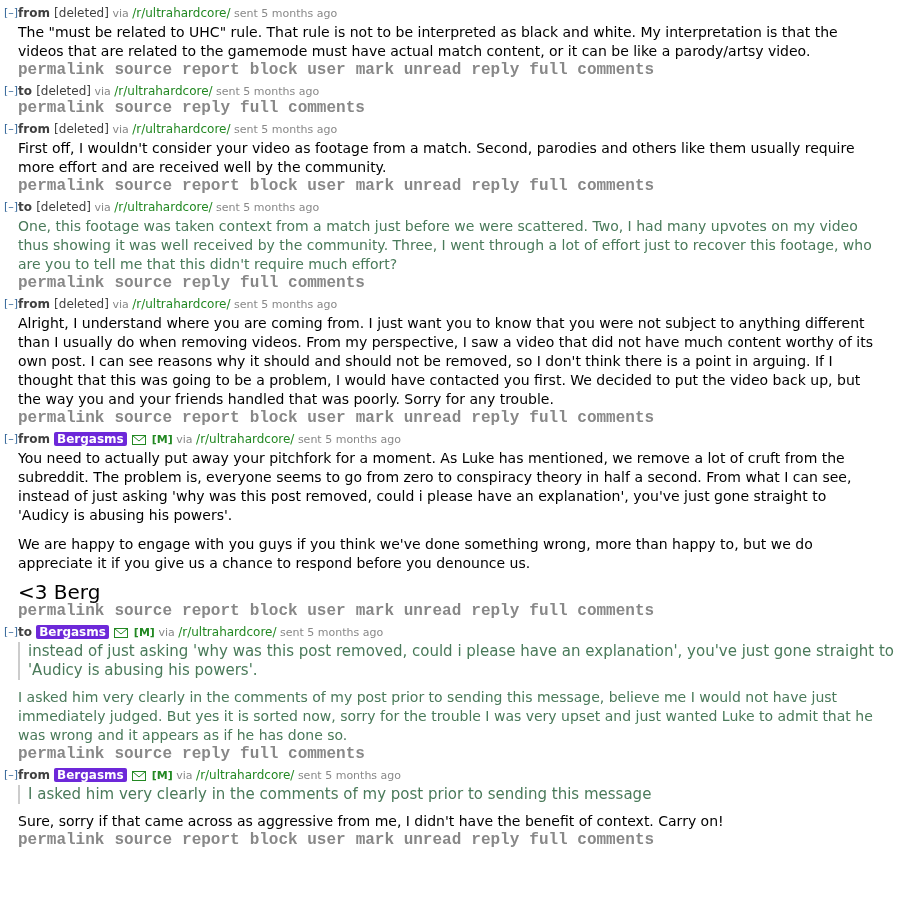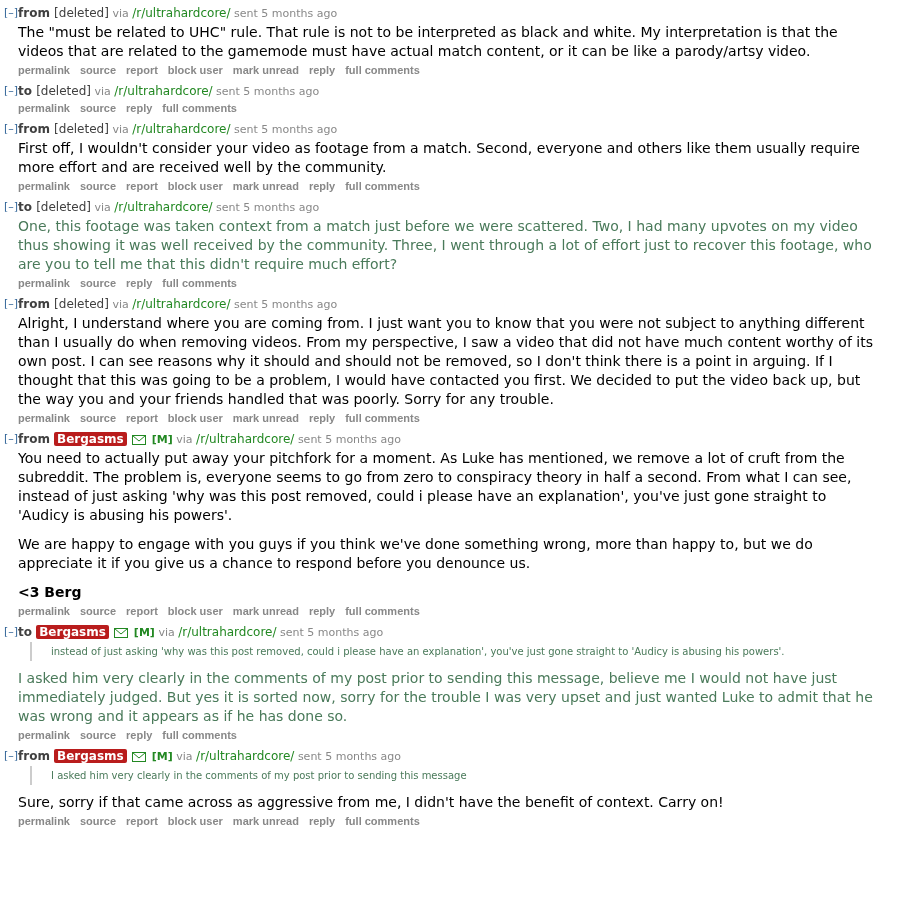--- a/index.html
+++ b/index.html
@@ -55,21 +55,21 @@
     color: #369;
     font-size: 12px;
     font-weight: bold;
     text-decoration: none;
   }
   .tagline .author.deleted {
     color: #404040;
     font-weight: normal;
   }
   .tagline .author.mod {
-    background: #b91c1c;
+    background: #6d28d9;
     color: #ffffff;
     padding: 0 3px;
     border-radius: 2px;
     font-size: 12px;
     font-weight: bold;
   }
   .tagline .modtag {
     color: #228822;
     font-weight: bold;
     font-size: 11px;
@@ -107,40 +107,40 @@
   }
   .body p {
     margin: 0 0 10px 0;
   }
   .body p:last-child { margin-bottom: 0; }
   .body.reply-color {
     color: #4a7a5a;
   }
   .quote {
     border-left: 2px solid #cccccc;
-    padding-left: 19px;
-    margin: 2px 0 8px 12px;
+    padding-left: 8px;
+    margin: 2px 0 8px 0;
     color: #4a7a5a;
-    font-size: 10px;
+    font-size: 15px;
     line-height: 19px;
   }
   .buttons {
     font-size: 11px;
     margin-top: 2px;
     line-height: 14px;
   }
   .buttons a {
     color: #888888;
     font-weight: bold;
     text-decoration: none;
     margin-right: 10px;
-    font-size: 11px;
-    font-family: Liberation Sans, sans-serif;
-  }
-  .sig { font-size: 14px; line-height: 19px; font-weight: bold; }
+    font-size: 16px;
+    font-family: Liberation Mono, monospace;
+  }
+  .sig { font-size: 20px; line-height: 19px; }
 </style>
 </head>
 <body>
 
 <div class="page">
     <div class="msg incoming">
       <div class="msg-inner">
         <a class="collapse">[–]</a>
         <div class="tagline"><span class="dir">from </span><a class="author deleted">[deleted]</a> <span class="via">via </span><a class="subreddit">/r/ultrahardcore/</a> <span class="when">sent 5 months ago</span></div>
         <div class="body">
@@ -154,21 +154,21 @@
         <a class="collapse">[–]</a>
         <div class="tagline"><span class="dir">to </span><a class="author deleted">[deleted]</a> <span class="via">via </span><a class="subreddit">/r/ultrahardcore/</a> <span class="when">sent 5 months ago</span></div>
         <div class="buttons"><a href="#">permalink</a><a href="#">source</a><a href="#">reply</a><a href="#">full comments</a></div>
       </div>
     </div>
     <div class="msg incoming">
       <div class="msg-inner">
         <a class="collapse">[–]</a>
         <div class="tagline"><span class="dir">from </span><a class="author deleted">[deleted]</a> <span class="via">via </span><a class="subreddit">/r/ultrahardcore/</a> <span class="when">sent 5 months ago</span></div>
         <div class="body">
-          <p>First off, I wouldn't consider your video as footage from a match. Second, everyone and others like them usually require more effort and are received well by the community.</p>
+          <p>First off, I wouldn't consider your video as footage from a match. Second, parodies and others like them usually require more effort and are received well by the community.</p>
         </div>
         <div class="buttons"><a href="#">permalink</a><a href="#">source</a><a href="#">report</a><a href="#">block user</a><a href="#">mark unread</a><a href="#">reply</a><a href="#">full comments</a></div>
       </div>
     </div>
     <div class="msg outgoing">
       <div class="msg-inner">
         <a class="collapse">[–]</a>
         <div class="tagline"><span class="dir">to </span><a class="author deleted">[deleted]</a> <span class="via">via </span><a class="subreddit">/r/ultrahardcore/</a> <span class="when">sent 5 months ago</span></div>
         <div class="body reply-color">
           <p>One, this footage was taken context from a match just before we were scattered. Two, I had many upvotes on my video thus showing it was well received by the community. Three, I went through a lot of effort just to recover this footage, who are you to tell me that this didn't require much effort?</p>

